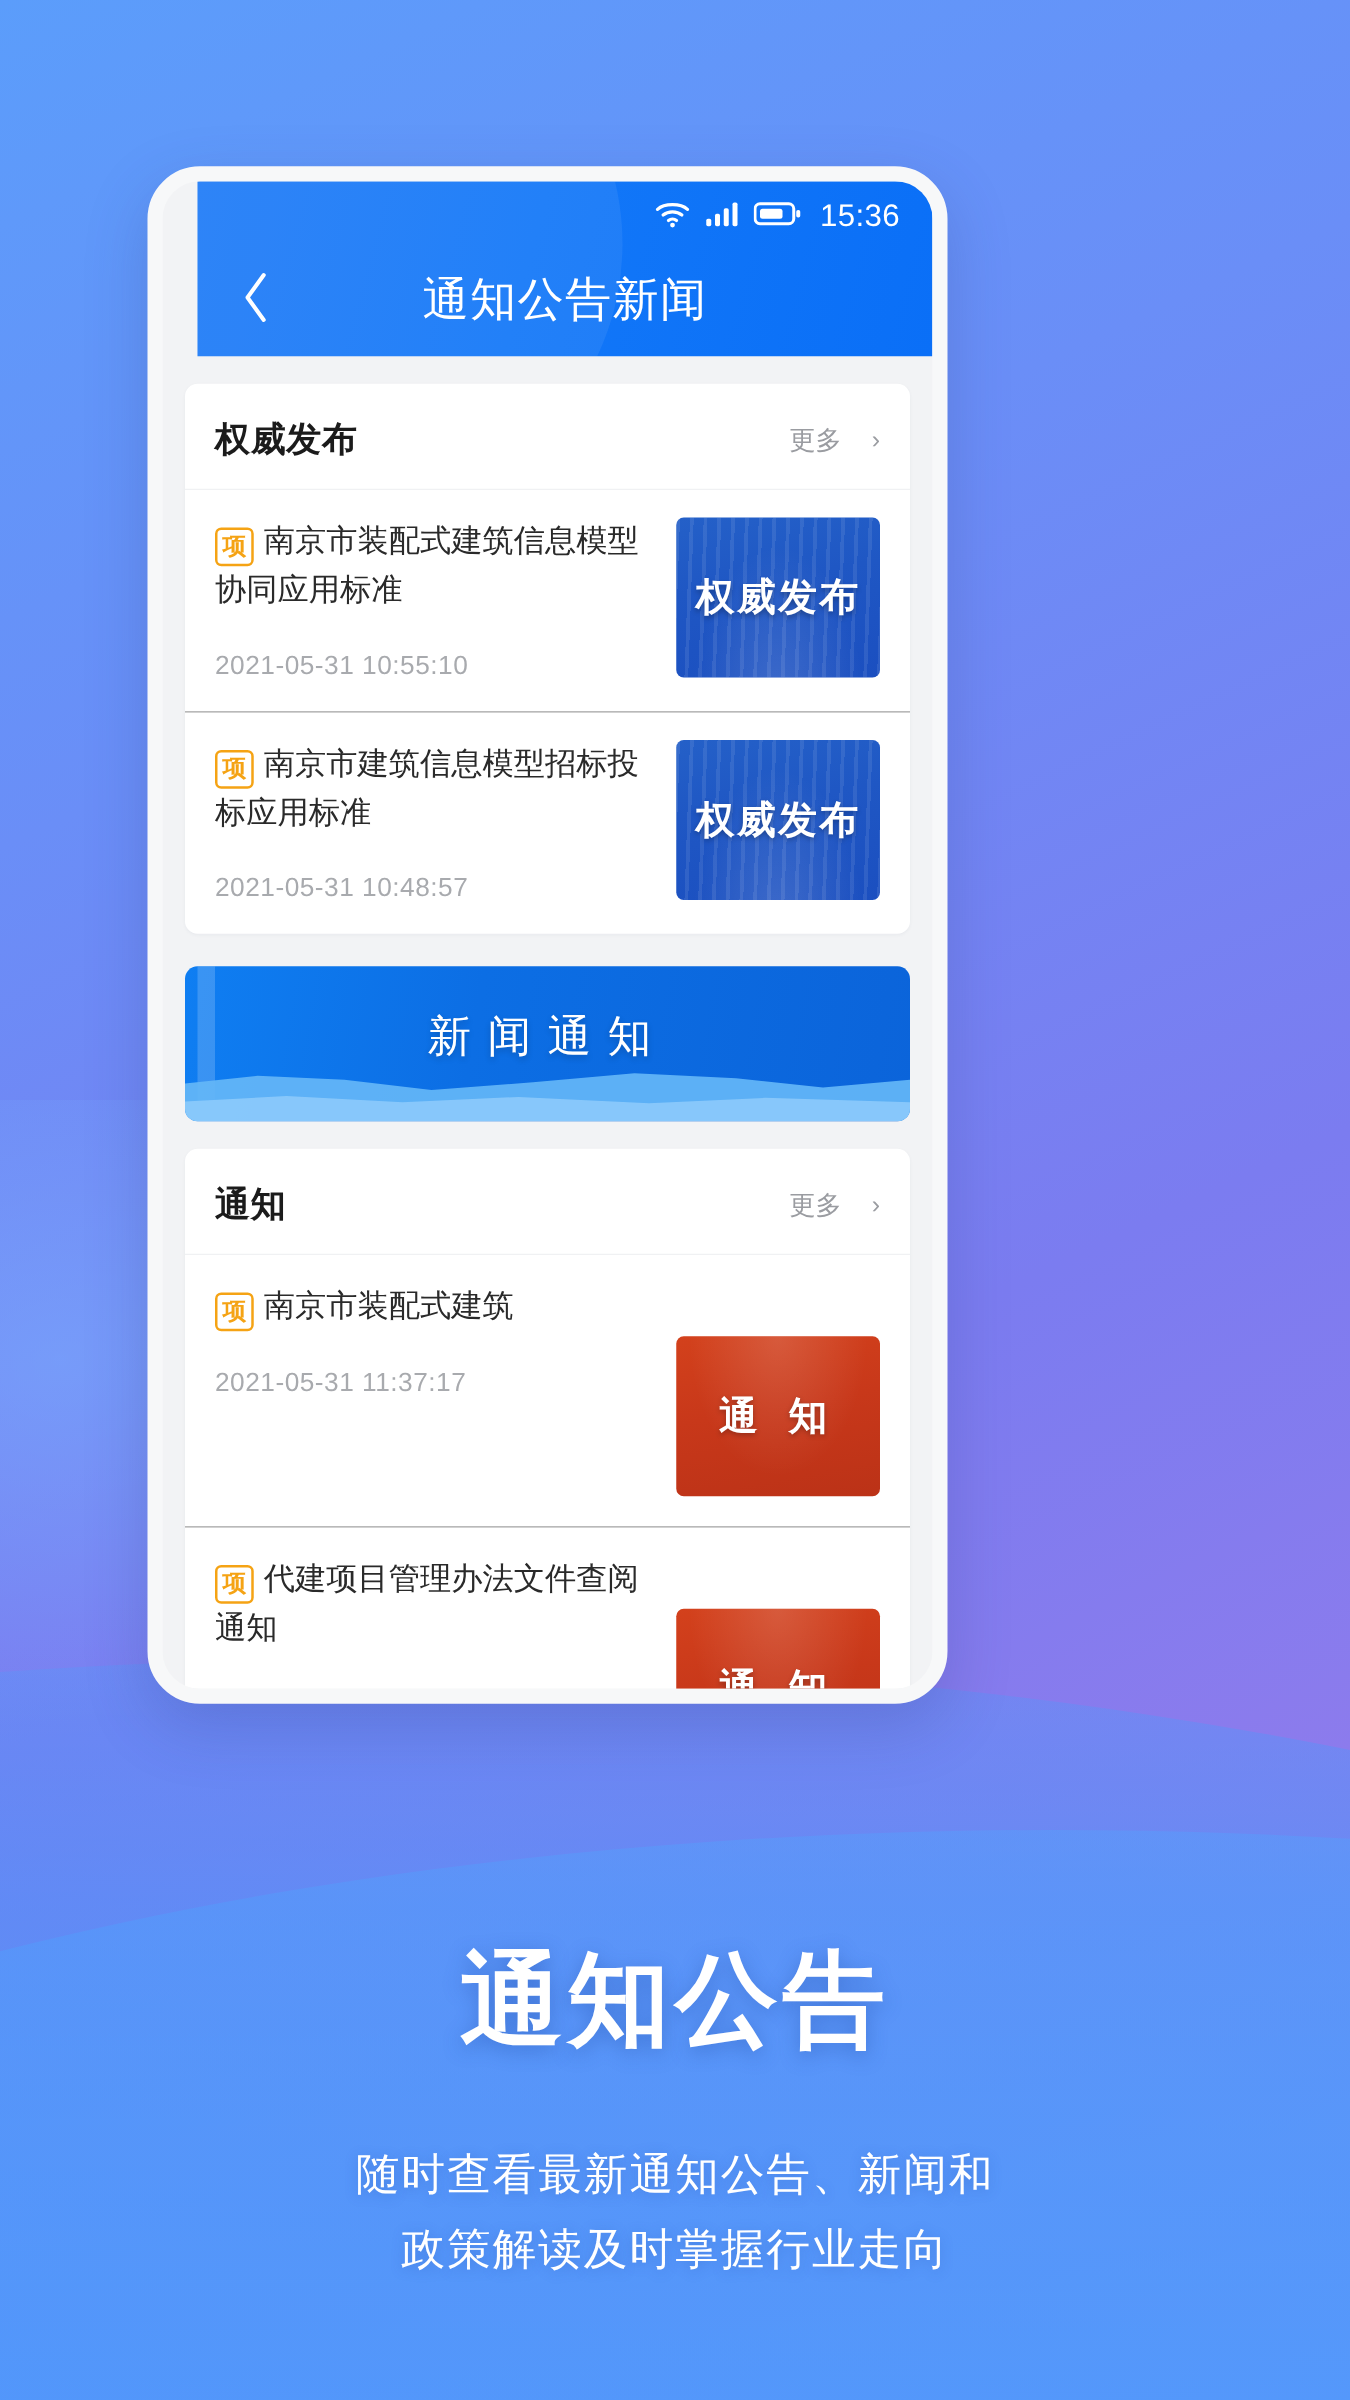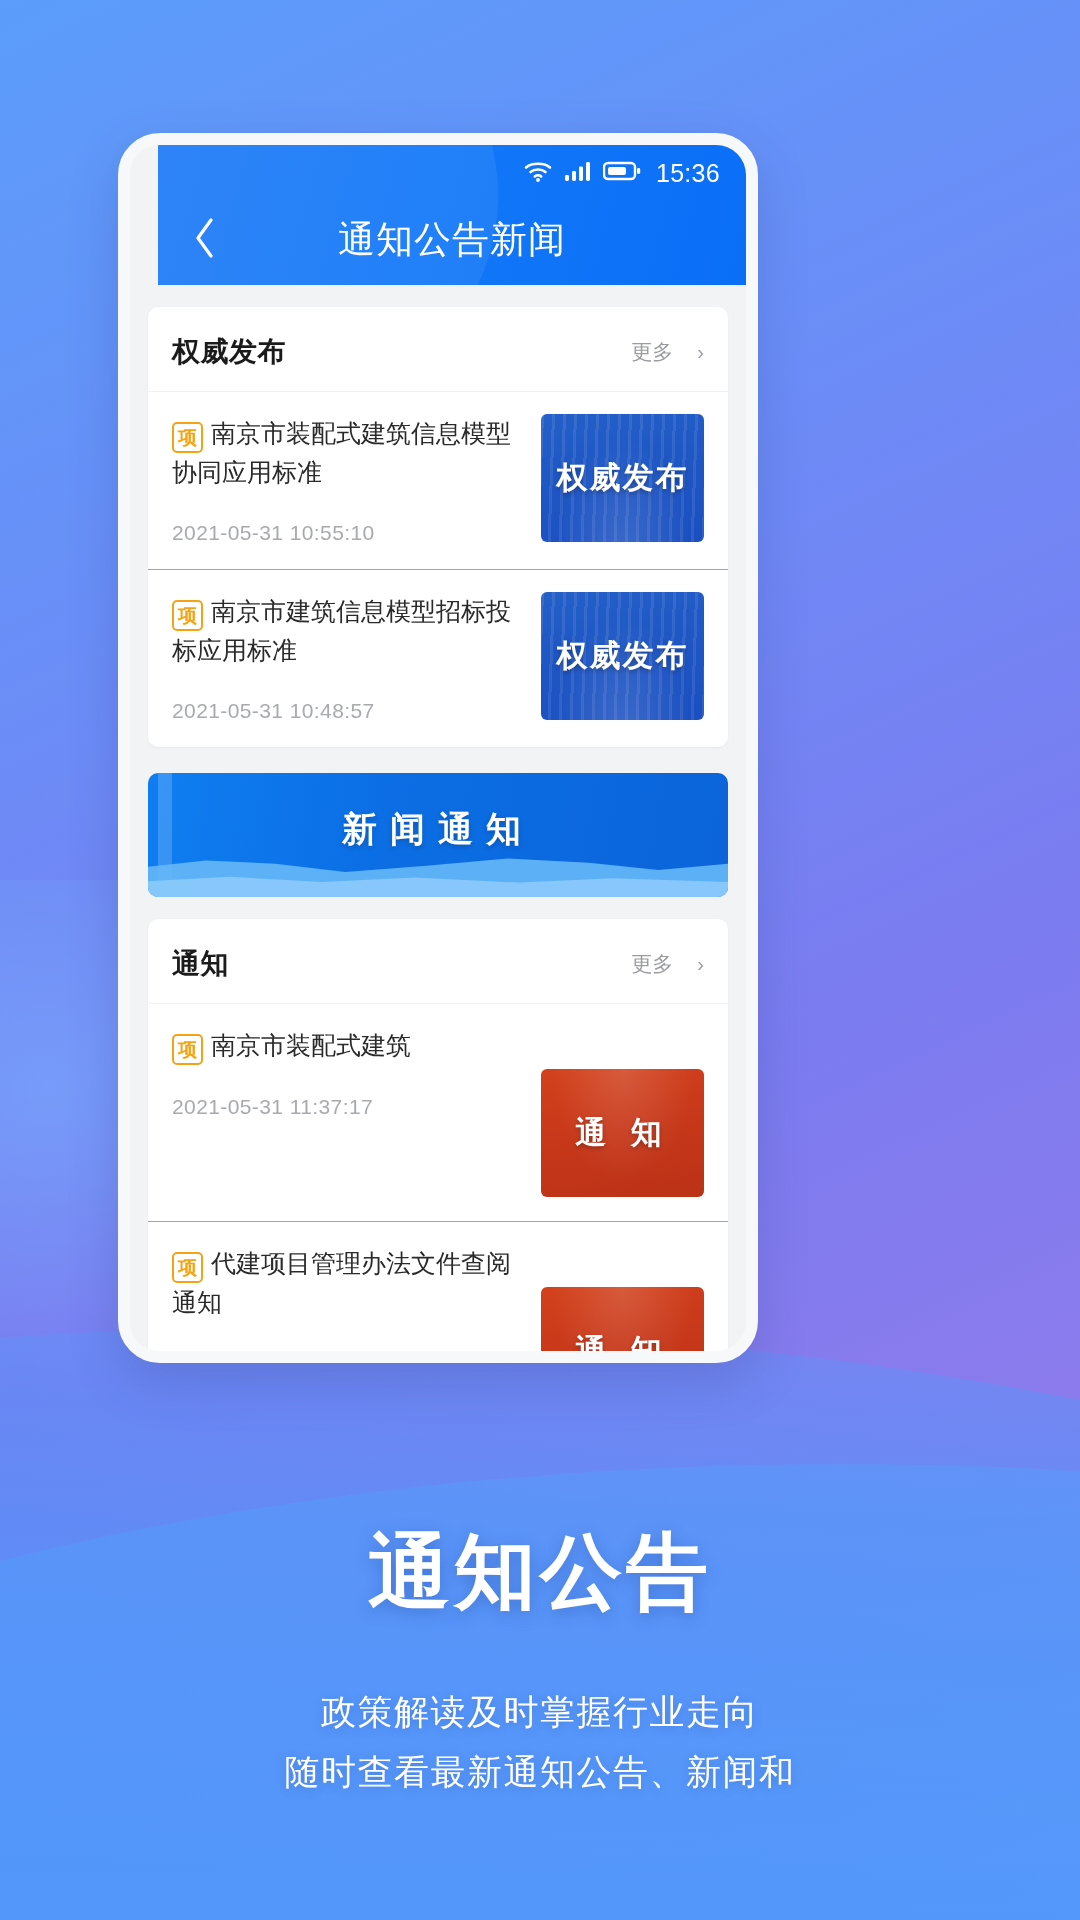--- a/index.html
+++ b/index.html
@@ -147,30 +147,30 @@
     opacity:.92;
   }
   .banner-wave2 {
     position:absolute; left:0; right:0; bottom:0; height:36px;
     background:#8ecbfb;
     clip-path: polygon(0 56%, 14% 44%, 30% 58%, 46% 46%, 64% 60%, 80% 48%, 100% 58%, 100% 100%, 0 100%);
     opacity:.85;
   }
   .banner-text {
     position:relative; height:100%; display:flex; align-items:center; justify-content:center;
-    color:#fff; font-size:35px; font-weight:700; letter-spacing:13px;
+    color:#fff; font-size:35px; font-weight:400; letter-spacing:13px;
     text-shadow:0 2px 5px rgba(0,0,0,.2);
     padding-bottom:12px;
   }
 
   
   .promo {
     position:absolute; left:0; right:0; bottom:0; height:760px;
     display:flex; flex-direction:column; align-items:center; justify-content:flex-end;
-    padding-bottom:118px; text-align:center; pointer-events:none;
+    padding-bottom:90px; text-align:center; pointer-events:none;
   }
   .promo-title {
     font-size:82px; font-weight:800; color:#fff; letter-spacing:4px;
     text-shadow:0 4px 16px rgba(30,70,160,.38);
     margin-bottom:54px;
   }
   .promo-sub {
     font-size:35px; color:#fff; line-height:1.72; letter-spacing:1.5px;
     text-shadow:0 2px 10px rgba(30,70,160,.28);
   }
@@ -298,15 +298,15 @@
           <span class="thumb-text sp">通 知</span>
         </div>
       </div>
     </div>
 
   </div>
 </div>
 
 <div class="promo">
   <div class="promo-title">通知公告</div>
+  <div class="promo-sub">随时查看最新通知公告、新闻和</div>
   <div class="promo-sub">政策解读及时掌握行业走向</div>
-  <div class="promo-sub">随时查看最新通知公告、新闻和</div>
 </div>
 
 </body></html>

